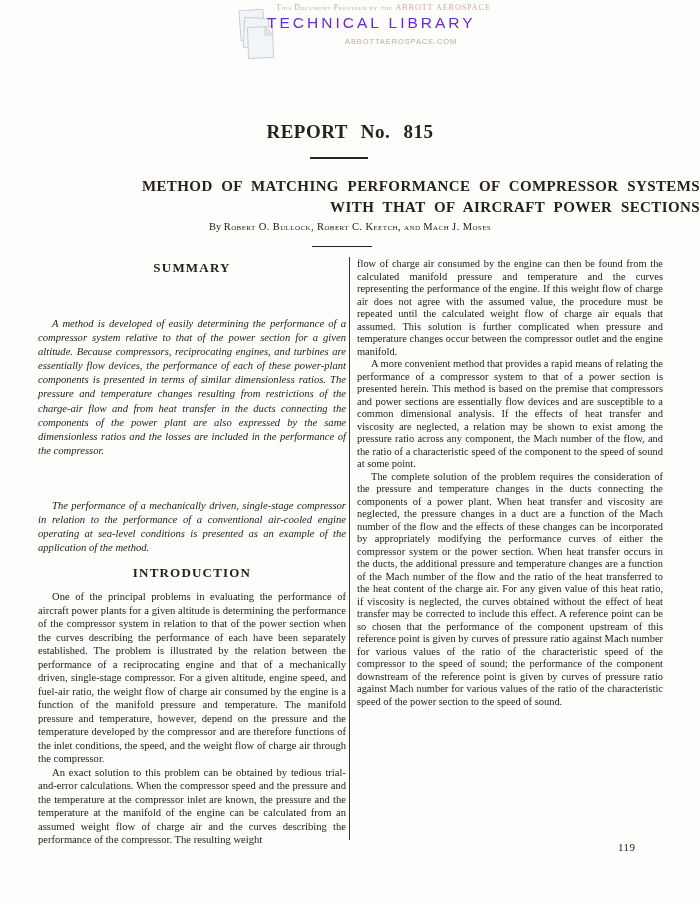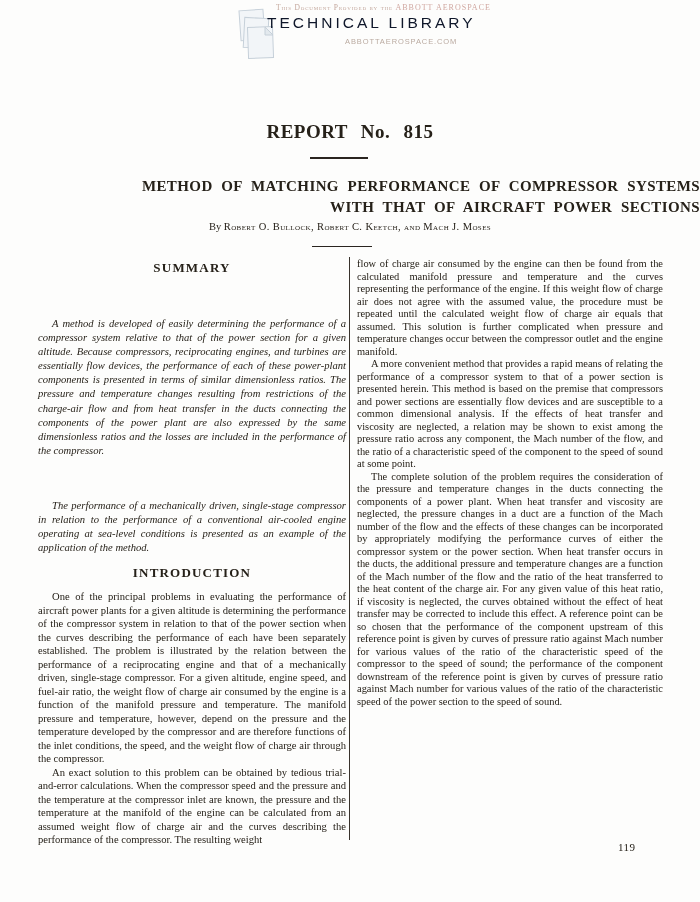--- a/index.html
+++ b/index.html
@@ -14,21 +14,21 @@
   .wm-line1 {
     position:absolute; top:3px; left:238px; white-space:nowrap;
     font-family:Liberation Serif, serif;
     font-size:7.5px; letter-spacing:0.8px; font-variant:small-caps;margin-left:38px;
   }
   .wm-provided { color:#c3a79c; }
   .wm-brand { color:#d0a7a0; font-variant:normal; font-size:8px; letter-spacing:1px; }
   .wm-library {
     position:absolute; top:14px; left:267px; white-space:nowrap;
     font-family:"Liberation Sans","DejaVu Sans",sans-serif;
-    font-size:15.5px; letter-spacing:3px; color:#0f172a;
+    font-size:15.5px; letter-spacing:3px; color:#6d28d9;
   }
   .wm-site {
     position:absolute; top:37px; left:345px; white-space:nowrap;
     font-family:"Liberation Sans","DejaVu Sans",sans-serif;
     font-size:7.5px; letter-spacing:0.9px; color:#baaaa0;
   }
   .wm-logo { position:absolute; top:8px; left:237px; }
 
   
   .report-no {

